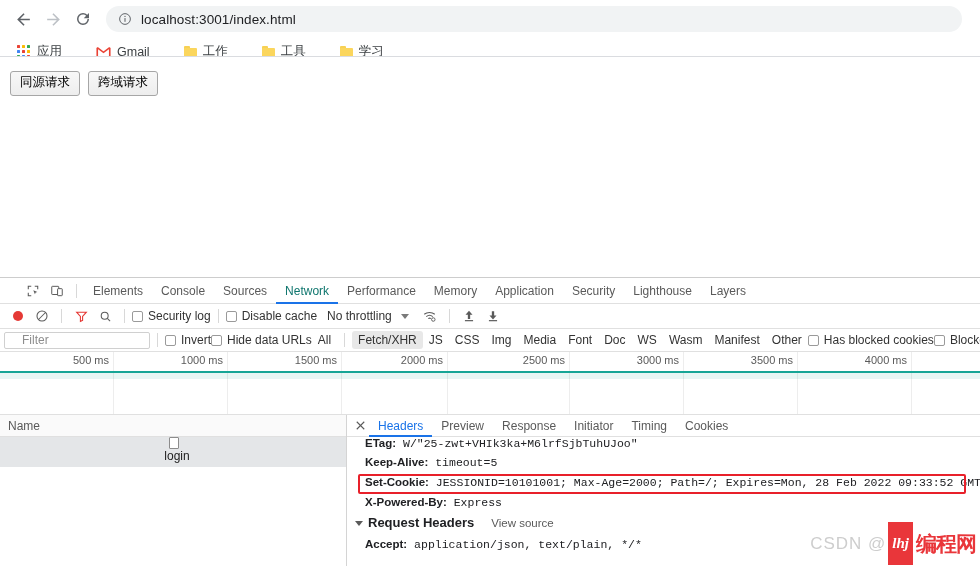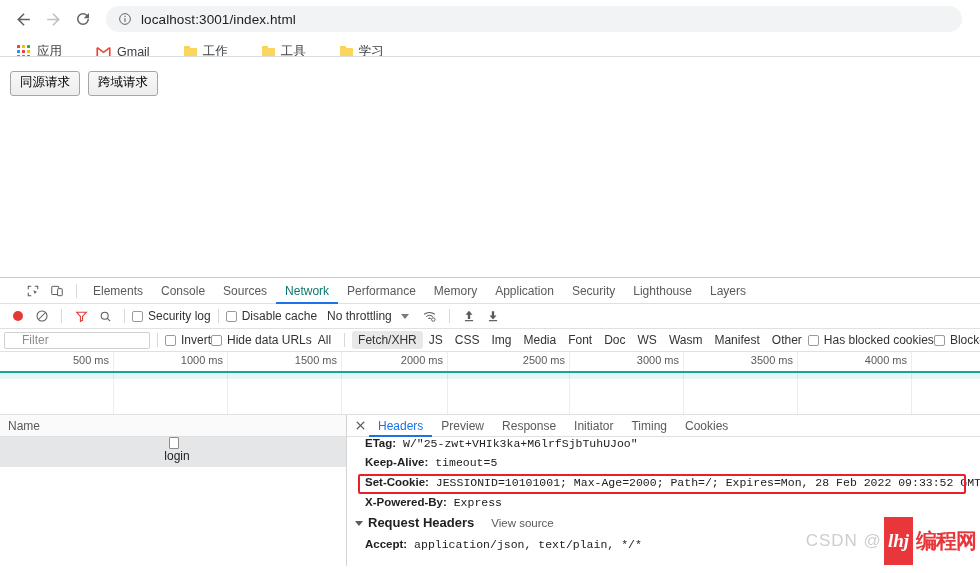--- a/index.html
+++ b/index.html
@@ -196,21 +196,21 @@
     border:2px solid #e8202a; border-radius:2px; pointer-events:none;
   }
 
   
   .watermark {
     position:absolute; right:4px; bottom:8px; display:flex; align-items:center;
     pointer-events:none; opacity:0.92;
   }
   .wm-csdn { font-size:17px; color:#c9c9c9; letter-spacing:1px; font-family:"Liberation Sans", sans-serif; }
   .wm-badge {
-    background:#e8252a; color:#fff; font-size:19px; font-weight:bold;
+    background:#e8252a; color:#fff; font-size:15px; font-weight:bold;
     padding:13px 4px; margin-left:2px; font-family:"Liberation Serif", serif;
     font-style:italic;
   }
   .wm-cn {
     font-size:21px; font-weight:bold; color:#e8252a; margin-left:3px;
     font-family:"Liberation Sans", sans-serif; letter-spacing:-1px;
   }
 </style>
 </head>
 <body>

